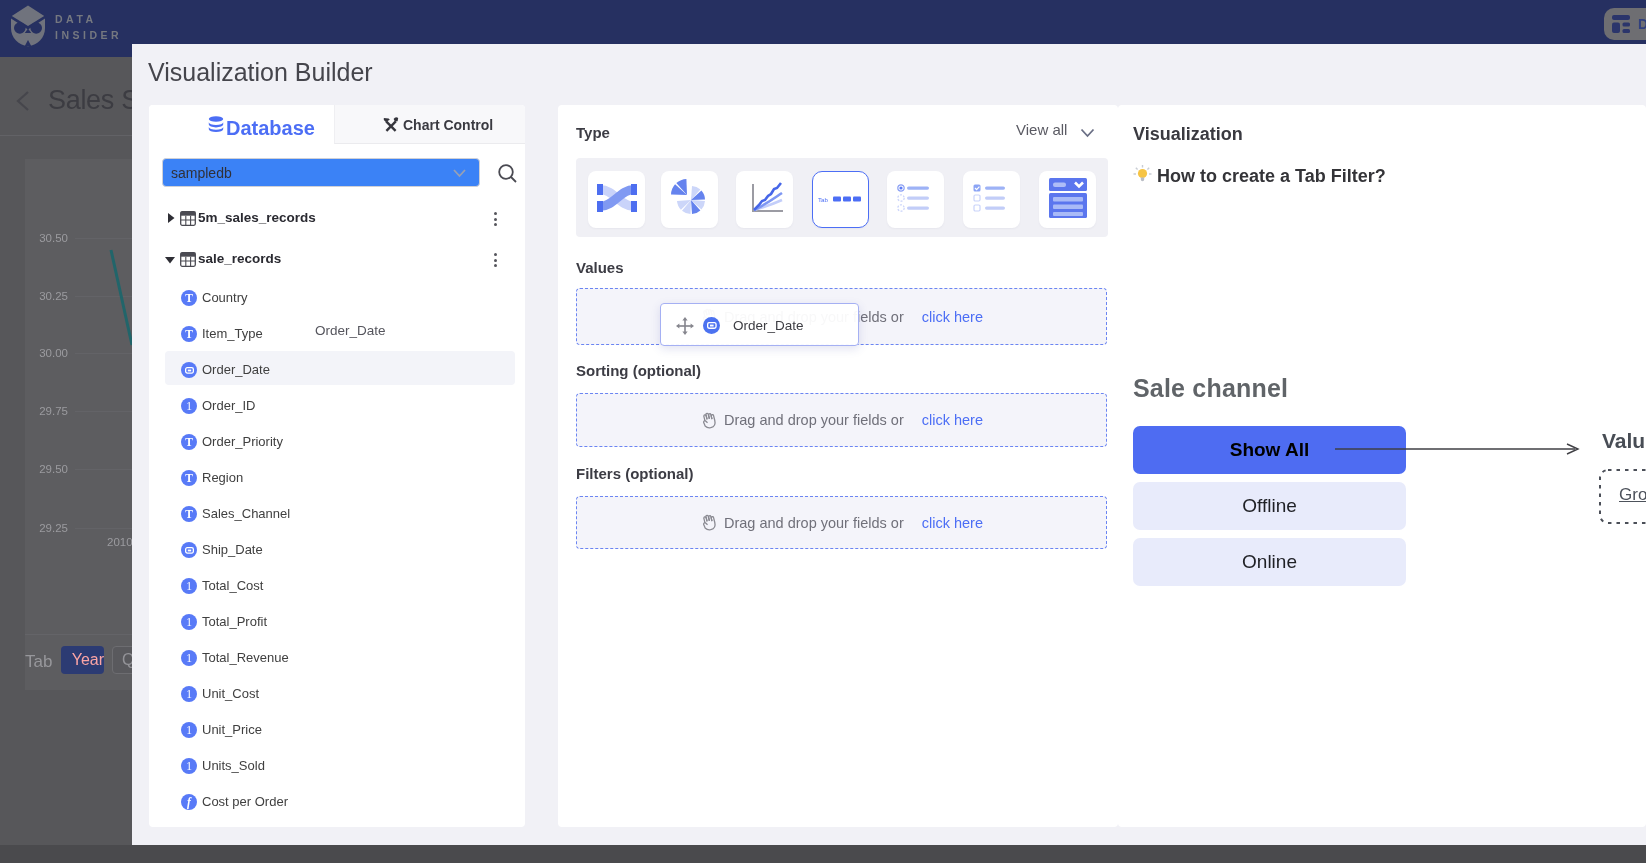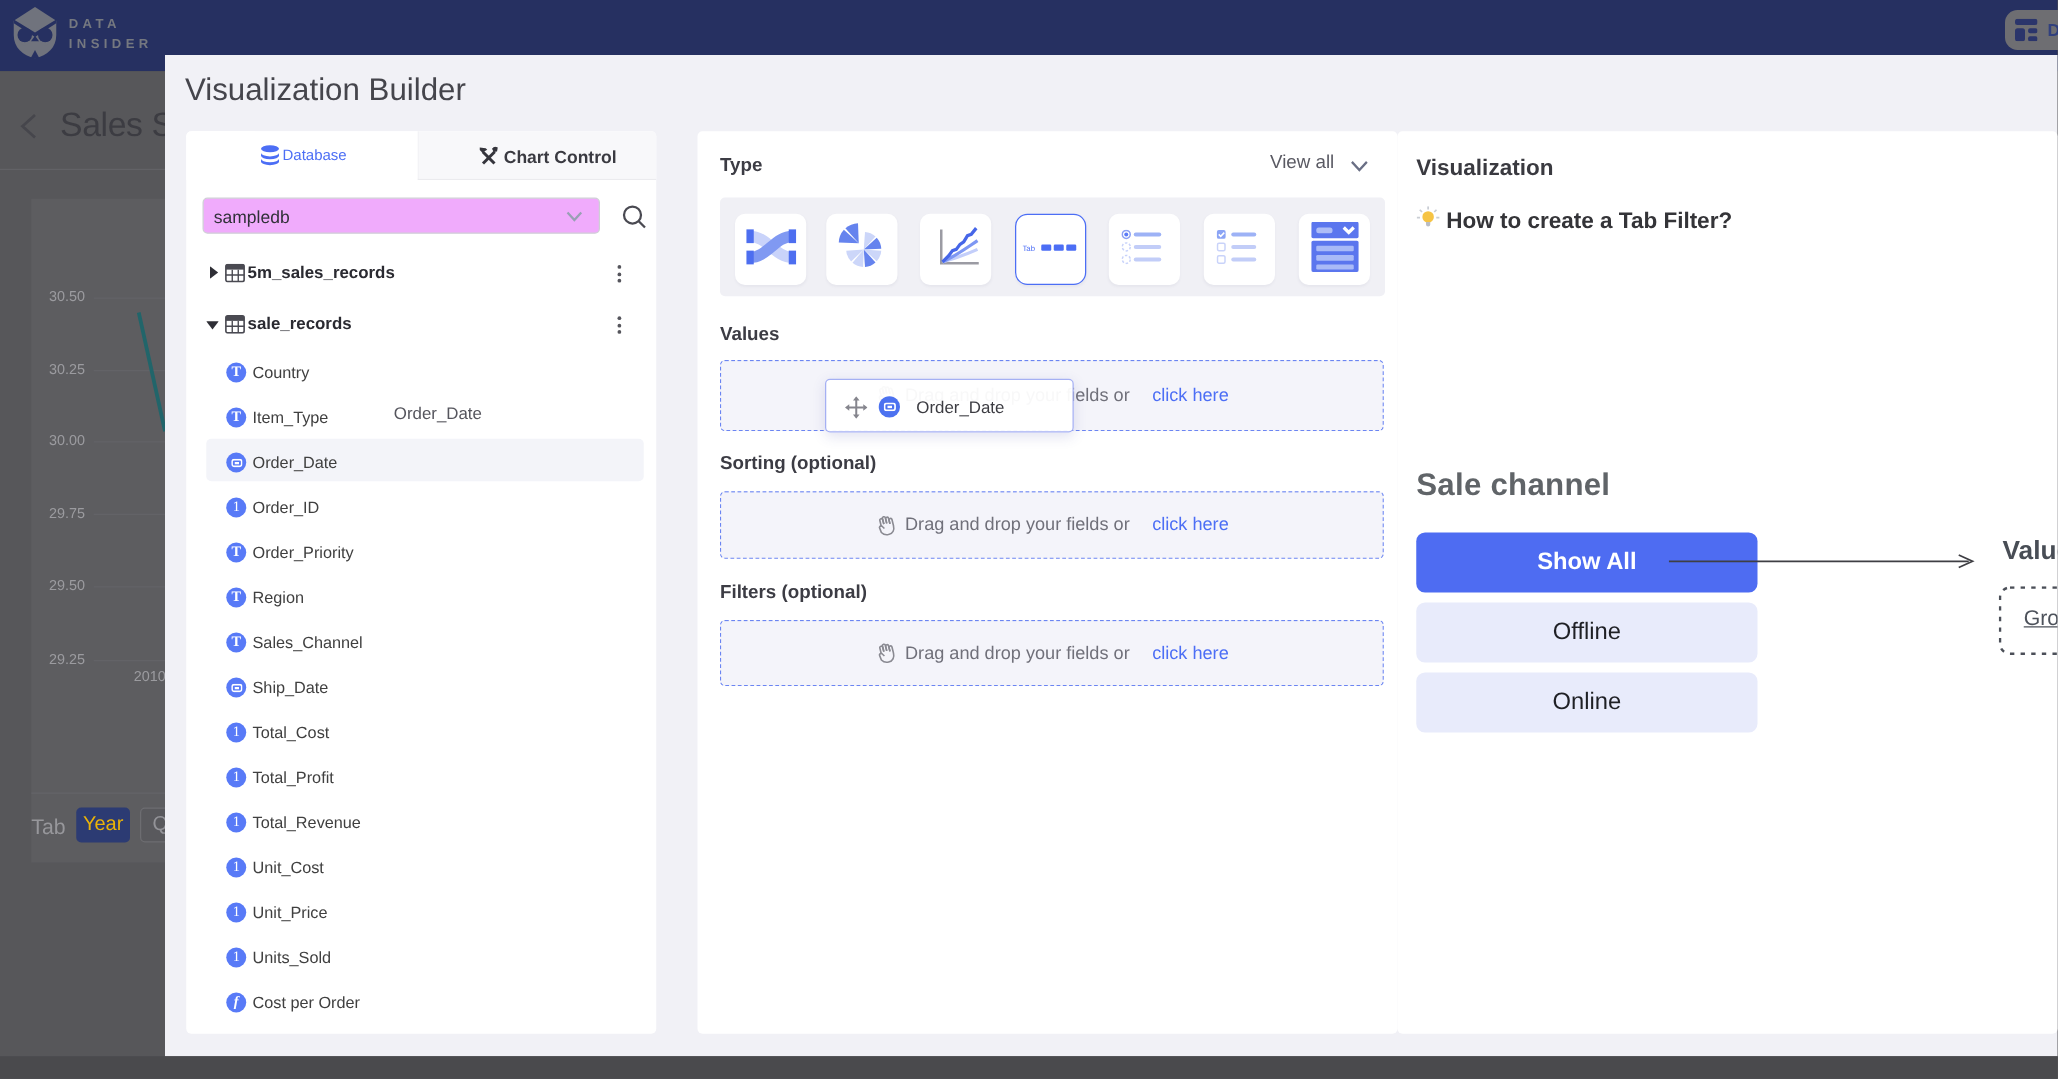--- a/index.html
+++ b/index.html
@@ -13,38 +13,38 @@
   
   #backdrop { position:absolute; left:0; top:57px; width:1646px; height:806px; background:#57575a; z-index:1; }
   #bd-head { position:absolute; left:0; top:0; width:135px; height:79px; border-bottom:1px solid #626266; }
   #bd-title { position:absolute; left:48px; top:28px; letter-spacing:-0.3px; font-size:27px; font-weight:500; color:#3c3c42; white-space:nowrap; }
   #bd-card { position:absolute; left:25px; top:102px; width:110px; height:531px; background:#5d5d60; }
   .ylab { position:absolute; right:1578px; font-size:11.5px; color:#9b9b9f; white-space:nowrap; }
   .gline { position:absolute; height:1px; background:#636367; left:75px; width:60px; }
   #x2010 { position:absolute; left:107px; top:479px; font-size:11.5px; color:#9b9b9f; }
   #bd-tabrow-line { position:absolute; left:25px; top:577px; width:110px; height:1px; background:#646468; }
   #bd-tab { position:absolute; left:25px; top:595px; font-size:17px; color:#97979b; }
-  #bd-year { position:absolute; left:61px; top:589px; width:43px; height:28px; background:#2c3b73; border-radius:4px; color:#eab308; font-size:16px; text-align:center; line-height:28px; }
+  #bd-year { position:absolute; left:61px; top:589px; width:43px; height:28px; background:#2c3b73; border-radius:4px; color:#fca5a5; font-size:16px; text-align:right; line-height:28px; }
   #bd-qu { position:absolute; left:112px; top:589px; width:40px; height:28px; background:#59595d; border:1px solid #6d6d71; border-radius:4px; color:#939398; font-size:16px; line-height:26px; padding-left:9px; }
   
   #bstrip { position:absolute; left:0; top:845px; width:1646px; height:18px; background:#4a4a4d; z-index:6; }
   
   #modal { position:absolute; left:132px; top:44px; width:1514px; height:801px; background:#f1f1f6; z-index:5; }
   #mtitle { position:absolute; left:16px; top:14px; font-size:25px; color:#45454c; }
   .card { position:absolute; top:61px; background:#fff; border-radius:4px; height:722px; }
   #card-l { left:17px;  width:376px; }
   #card-m { left:426px; width:560px; }
   #card-r { left:986px; width:528px; overflow:hidden; }
   
   #tabbar { position:absolute; left:0; top:0; width:376px; height:39px; }
   #tab-active { position:absolute; left:0; top:0; width:185px; height:39px; background:#fff; border-radius:4px 0 0 0; }
   #tab-inactive { position:absolute; left:185px; top:0; width:191px; height:39px; background:#f8f8fa; border-bottom:1px solid #ebebee; border-left:1px solid #efeff2; border-radius:0 4px 0 0; }
-  #tab-active .t { position:absolute; left:77px; top:12px; font-size:12px; font-weight:normal; color:#4c6ef5; }
+  #tab-active .t { position:absolute; left:77px; top:12px; font-size:20px; font-weight:bold; color:#4c6ef5; }
   #tab-inactive .t { position:absolute; left:68px; top:12px; font-size:14px; font-weight:bold; color:#3a3a41; }
-  #searchbox { position:absolute; left:13px; top:53px; width:318px; height:29px; border:1px solid #cfd0d6; border-radius:4px; background:#f0abfc; }
+  #searchbox { position:absolute; left:13px; top:53px; width:318px; height:29px; border:1px solid #cfd0d6; border-radius:4px; background:#3b82f6; }
   #searchbox .v { position:absolute; left:8px; top:6px; font-size:14px; color:#303038; }
   .trow-label { position:absolute; left:49px; top:10px; font-size:13.5px; font-weight:bold; color:#2a2a31; }
   .frow-label { position:absolute; left:53px; font-size:13px; color:#404040; white-space:nowrap; }
   .ficon { position:absolute; left:32px; width:16px; height:16px; border-radius:50%; background:#587af7; color:#fff; text-align:center; }
   .ficon span { font-family:"Liberation Serif",serif; font-size:11.5px; line-height:16px; display:block; }
   #hl-row { position:absolute; left:16px; top:246px; width:350px; height:34px; background:#f3f4f9; border-radius:4px; }
   #ghost { position:absolute; left:166px; top:218px; font-size:13.5px; color:#55555d; }
   .kebab { position:absolute; left:345px; width:3px; height:14px; }
   .kebab i { display:block; width:3px; height:3px; border-radius:50%; background:#55555c; margin-bottom:2.5px; }
   
@@ -60,21 +60,21 @@
   .dz-inner svg { margin-right:7px; transform:rotate(-14deg); }
   #chip { position:absolute; left:102px; top:198px; width:199px; height:43px; background:rgba(255,255,255,.95); border:1px solid #a5b0f3; border-radius:4px; box-shadow:0 3px 10px rgba(60,70,160,.15); z-index:3; }
   #chip .txt { position:absolute; left:72px; top:14px; font-size:13.5px; color:#3c3c42; }
   #chip .circ { position:absolute; left:42px; top:13px; width:17px; height:17px; border-radius:50%; background:#4c72f0; }
   
   #vis-label { position:absolute; left:15px; top:19px; font-size:18px; font-weight:bold; color:#3a3a40; }
   #howto { position:absolute; left:39px; top:61px; font-size:18px; font-weight:bold; color:#343438; }
   #howto-sub { position:absolute; left:48px; top:93px; font-size:15px; color:#55555c; }
   #salechan { position:absolute; left:15px; top:269px; font-size:25px; font-weight:bold; color:#606468; letter-spacing:.2px; }
   .chanbtn { position:absolute; left:15px; width:273px; height:48px; border-radius:7px; text-align:center; line-height:48px; font-size:19px; }
-  #btn-show { top:321px; background:#4e6cf2; color:#ffffff; font-weight:bold; }
+  #btn-show { top:321px; background:#4e6cf2; color:#000000; font-weight:bold; }
   #btn-off  { top:377px; background:#e8ebfb; color:#1f2025; }
   #btn-on   { top:433px; background:#e8ebfb; color:#1f2025; }
   #value-txt { position:absolute; left:484px; top:324px; font-size:21px; font-weight:bold; color:#484d55; white-space:nowrap; }
   #gbox { position:absolute; left:481px; top:364px; width:100px; height:55px; }
   #gbox .t { position:absolute; left:20px; top:16px; font-size:17px; color:#4d525b; text-decoration:underline; white-space:nowrap; }
 </style>
 </head>
 <body>
 <div id="nav">
   <svg class="abs" style="left:9px;top:5px" width="38" height="42" viewBox="0 0 38 42">

